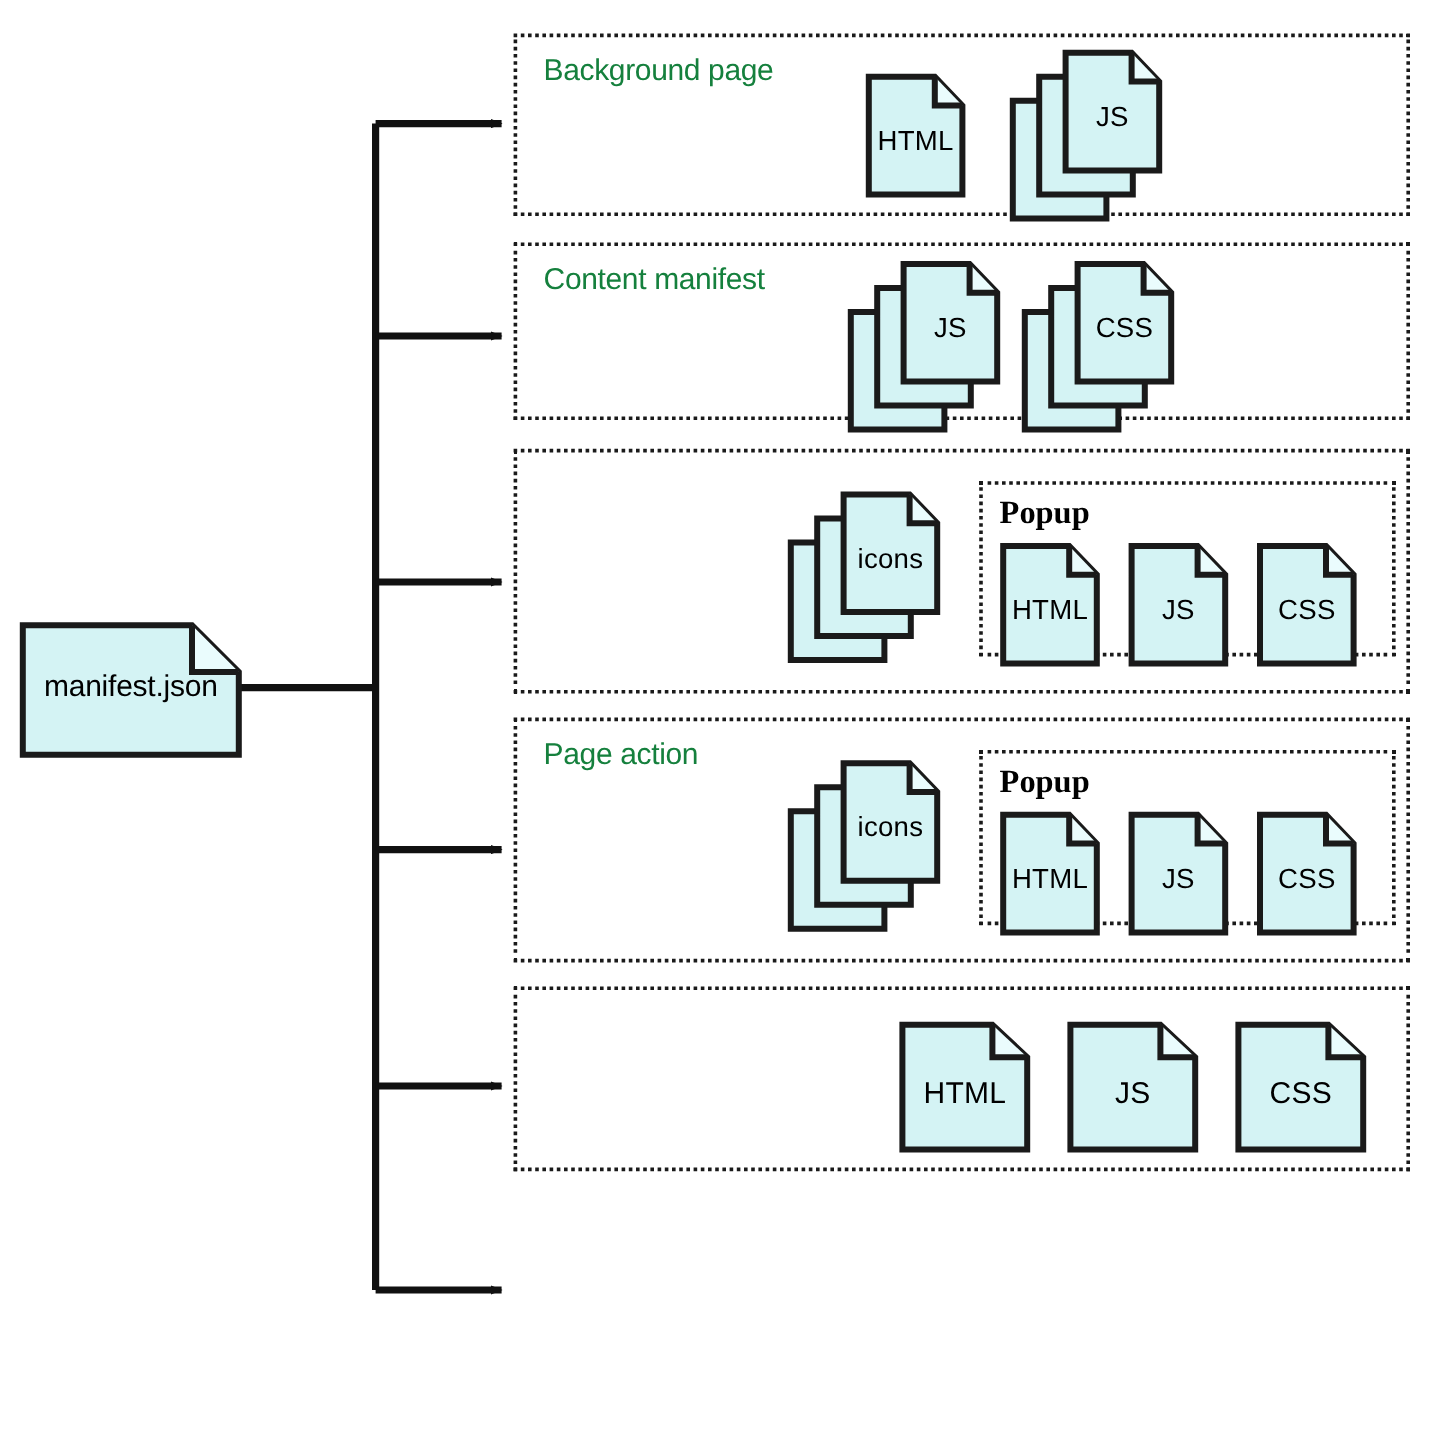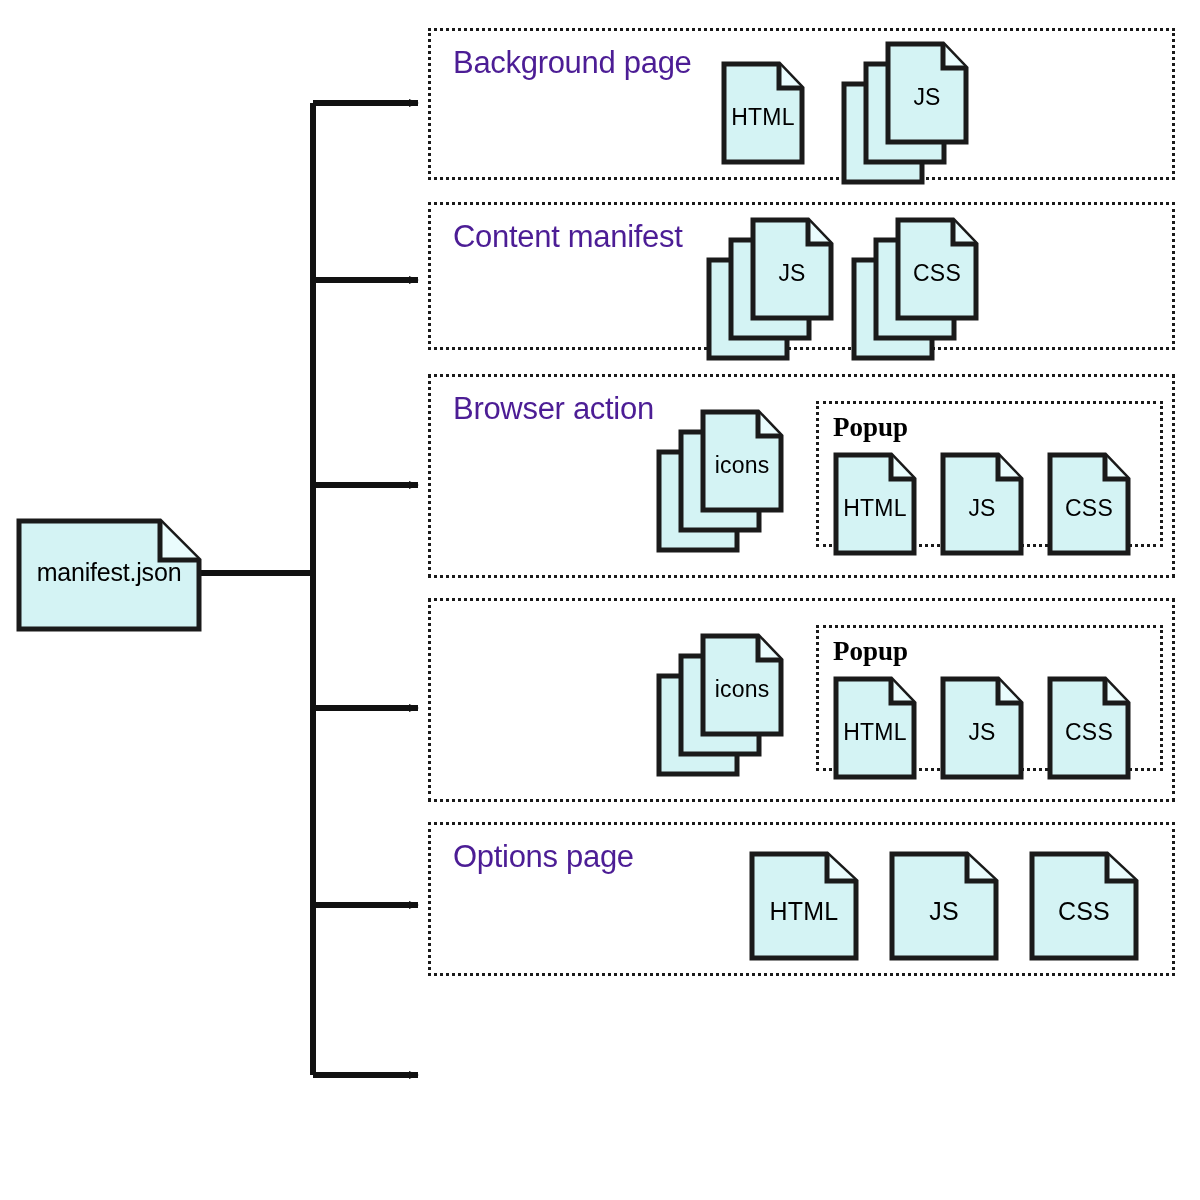--- a/index.html
+++ b/index.html
@@ -32,22 +32,22 @@
   .section-box {
     position: absolute;
     border: 3px dotted #1a1a1a;
     background: #ffffff;
     box-sizing: border-box;
   }
   .section-title {
     position: absolute;
     left: 22px;
     top: 14px;
-    font-size: 31px;
-    color: #4c1d95;
+    font-size: 25px;
+    color: #15803d;
     white-space: nowrap;
     letter-spacing: -0.3px;
   }
 
   
   .popup-box {
     position: absolute;
     border: 3px dotted #1a1a1a;
     background: #ffffff;
     box-sizing: border-box;
@@ -207,21 +207,20 @@
         <svg width="84" height="104" viewBox="0 0 84 104">
           <path d="M3,3 L58,3 L81,27 L81,101 L3,101 Z" fill="#d4f3f4" stroke="#1a1a1a" stroke-width="5" stroke-linejoin="miter"></path>
           <path d="M58,3 L58,27 L81,27" fill="#eafcfd" stroke="#1a1a1a" stroke-width="5" stroke-linejoin="miter"></path>
         </svg>
         <div class="file-label small" style="top:43px;">CSS</div>
       </div>
     </div>
   </div>
 
   <div class="section-box" style="left:428px; top:374px; width:747px; height:204px;">
-    <div class="section-title">Browser action</div>
 
     <div class="file-stack" style="left:225px; top:32px; width:128px; height:144px;">
       <div class="file-icon" style="left:0px; top:40px; width:84px; height:104px;">
         <svg width="84" height="104" viewBox="0 0 84 104">
           <path d="M3,3 L58,3 L81,27 L81,101 L3,101 Z" fill="#d4f3f4" stroke="#1a1a1a" stroke-width="5" stroke-linejoin="miter"></path>
         </svg>
       </div>
       <div class="file-icon" style="left:22px; top:20px; width:84px; height:104px;">
         <svg width="84" height="104" viewBox="0 0 84 104">
           <path d="M3,3 L58,3 L81,27 L81,101 L3,101 Z" fill="#d4f3f4" stroke="#1a1a1a" stroke-width="5" stroke-linejoin="miter"></path>
@@ -257,20 +256,21 @@
         <svg width="84" height="104" viewBox="0 0 84 104">
           <path d="M3,3 L58,3 L81,27 L81,101 L3,101 Z" fill="#d4f3f4" stroke="#1a1a1a" stroke-width="5" stroke-linejoin="miter"></path>
           <path d="M58,3 L58,27 L81,27" fill="#eafcfd" stroke="#1a1a1a" stroke-width="5" stroke-linejoin="miter"></path>
         </svg>
         <div class="file-label small" style="top:43px;">CSS</div>
       </div>
     </div>
   </div>
 
   <div class="section-box" style="left:428px; top:598px; width:747px; height:204px;">
+    <div class="section-title">Page action</div>
 
     <div class="file-stack" style="left:225px; top:32px; width:128px; height:144px;">
       <div class="file-icon" style="left:0px; top:40px; width:84px; height:104px;">
         <svg width="84" height="104" viewBox="0 0 84 104">
           <path d="M3,3 L58,3 L81,27 L81,101 L3,101 Z" fill="#d4f3f4" stroke="#1a1a1a" stroke-width="5" stroke-linejoin="miter"></path>
         </svg>
       </div>
       <div class="file-icon" style="left:22px; top:20px; width:84px; height:104px;">
         <svg width="84" height="104" viewBox="0 0 84 104">
           <path d="M3,3 L58,3 L81,27 L81,101 L3,101 Z" fill="#d4f3f4" stroke="#1a1a1a" stroke-width="5" stroke-linejoin="miter"></path>
@@ -306,21 +306,20 @@
         <svg width="84" height="104" viewBox="0 0 84 104">
           <path d="M3,3 L58,3 L81,27 L81,101 L3,101 Z" fill="#d4f3f4" stroke="#1a1a1a" stroke-width="5" stroke-linejoin="miter"></path>
           <path d="M58,3 L58,27 L81,27" fill="#eafcfd" stroke="#1a1a1a" stroke-width="5" stroke-linejoin="miter"></path>
         </svg>
         <div class="file-label small" style="top:43px;">CSS</div>
       </div>
     </div>
   </div>
 
   <div class="section-box" style="left:428px; top:822px; width:747px; height:154px;">
-    <div class="section-title">Options page</div>
 
     <div class="file-icon" style="left:318px; top:26px; width:110px; height:110px;">
       <svg width="110" height="110" viewBox="0 0 110 110">
         <path d="M3,3 L78,3 L107,30 L107,107 L3,107 Z" fill="#d4f3f4" stroke="#1a1a1a" stroke-width="5" stroke-linejoin="miter"></path>
         <path d="M78,3 L78,30 L107,30" fill="#eafcfd" stroke="#1a1a1a" stroke-width="5" stroke-linejoin="miter"></path>
       </svg>
       <div class="file-label" style="top:46px;">HTML</div>
     </div>
     <div class="file-icon" style="left:458px; top:26px; width:110px; height:110px;">
       <svg width="110" height="110" viewBox="0 0 110 110">

